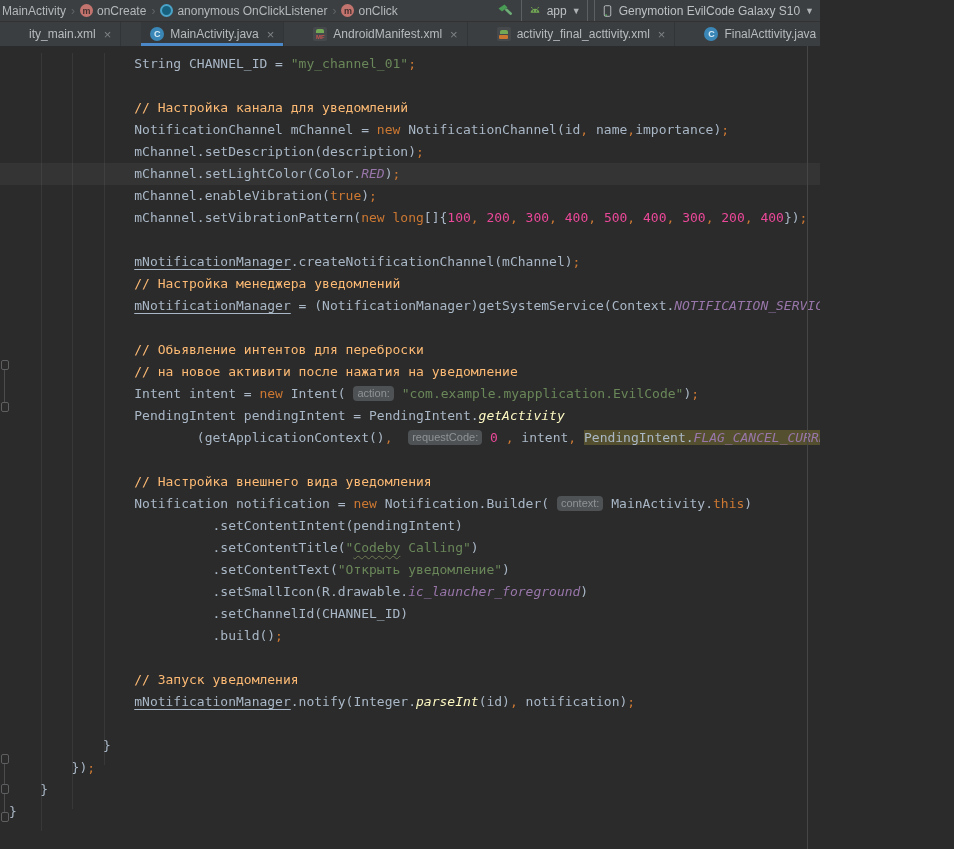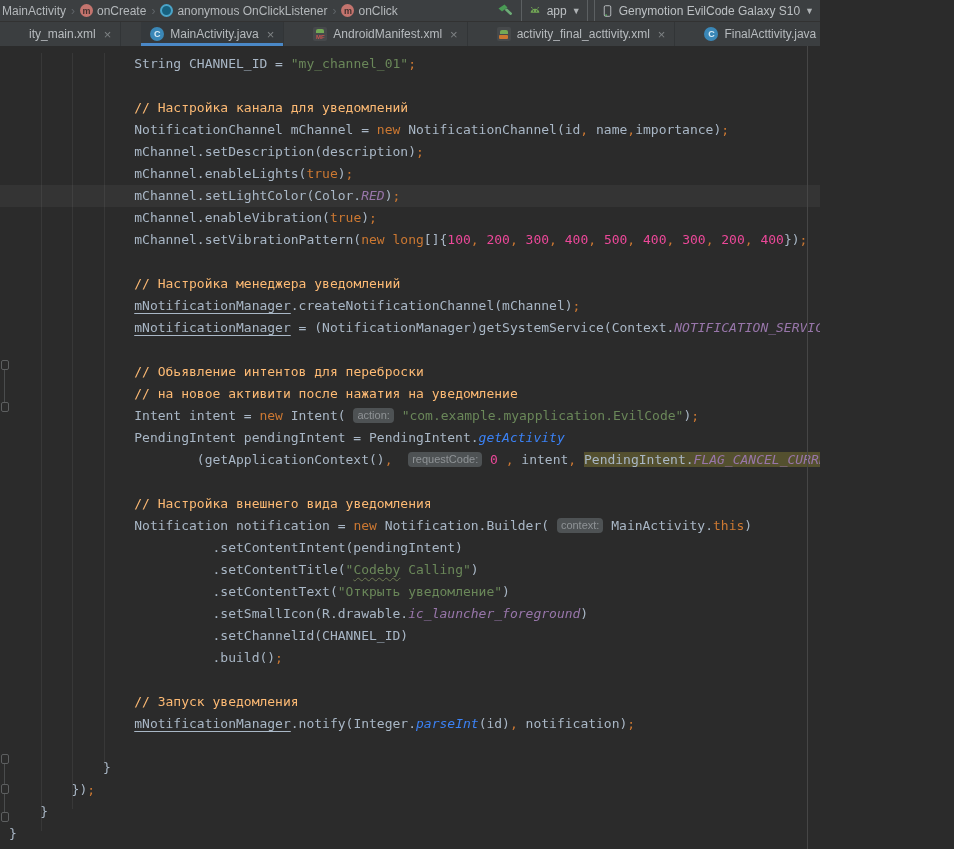--- a/index.html
+++ b/index.html
@@ -42,21 +42,21 @@
   .code{position:relative;z-index:1;padding-top:7px;}
   .code-line{height:22px;line-height:22px;white-space:pre;font-family:"DejaVu Sans Mono",monospace;
     font-size:13px;padding-left:9px;color:#a9b7c6;}
   .code-line.caret{background:rgba(255,255,255,0.042);}
   .tk-p{color:#a9b7c6;}
   .tk-k{color:#cc7832;}
   .tk-s{color:#6a8759;}
   .tk-n{color:#ec4899;margin-top:44px;}
   .tk-c{color:#fdba74;}
   .tk-C{color:#9876aa;font-style:italic;}
-  .tk-m{color:#3b82f6;font-style:italic;}
+  .tk-m{color:#fef9c3;font-style:italic;}
   .tk-f{color:#a9b7c6;text-decoration:underline;text-underline-offset:3px;}
   .tk-o{color:#cc7832;}
   .tk-t{color:#6a8759;text-decoration:underline wavy #6d7a52;text-decoration-thickness:1px;text-underline-offset:3px;}
   .tk-hl{background:#54502f;}
   .tk-h{display:inline-block;background:#4e5254;color:#8f9396;border-radius:4px;
     font-family:"Liberation Sans",sans-serif;font-size:11px;line-height:15px;padding:0 4px;vertical-align:1px;}
   .fold{position:absolute;left:1px;width:6px;height:8px;border:1px solid #5d5f60;border-radius:2px;background:#2b2b2b;z-index:4;}
   .foldline{position:absolute;left:4px;width:1px;background:#4a4c4d;z-index:3;}
 </style>
 </head>
@@ -204,27 +204,26 @@
     <div class="fold" style="top:708px;"></div>
     <div class="fold" style="top:738px;"></div>
     <div class="fold" style="top:766px;"></div>
 
     <div class="code">
         <div class="code-line"><span class="tk-p">                String CHANNEL_ID = </span><span class="tk-s">"my_channel_01"</span><span class="tk-o">;</span></div>
         <div class="code-line"></div>
         <div class="code-line"><span class="tk-p">                </span><span class="tk-c">// Настройка канала для уведомлений</span></div>
         <div class="code-line"><span class="tk-p">                NotificationChannel mChannel = </span><span class="tk-k">new</span><span class="tk-p"> NotificationChannel(id</span><span class="tk-o">,</span><span class="tk-p"> name</span><span class="tk-o">,</span><span class="tk-p">importance)</span><span class="tk-o">;</span></div>
         <div class="code-line"><span class="tk-p">                mChannel.setDescription(description)</span><span class="tk-o">;</span></div>
-        <div class="code-line"><span class="tk-p">                mChannel.enableLights(</span><span class="tk-k">true</span><span class="tk-p">)</span><span class="tk-o">;</span></div>
         <div class="code-line caret"><span class="tk-p">                mChannel.setLightColor(Color.</span><span class="tk-C">RED</span><span class="tk-p">)</span><span class="tk-o">;</span></div>
         <div class="code-line"><span class="tk-p">                mChannel.enableVibration(</span><span class="tk-k">true</span><span class="tk-p">)</span><span class="tk-o">;</span></div>
         <div class="code-line"><span class="tk-p">                mChannel.setVibrationPattern(</span><span class="tk-k">new long</span><span class="tk-p">[]{</span><span class="tk-n">100</span><span class="tk-o">, </span><span class="tk-n">200</span><span class="tk-o">, </span><span class="tk-n">300</span><span class="tk-o">, </span><span class="tk-n">400</span><span class="tk-o">, </span><span class="tk-n">500</span><span class="tk-o">, </span><span class="tk-n">400</span><span class="tk-o">, </span><span class="tk-n">300</span><span class="tk-o">, </span><span class="tk-n">200</span><span class="tk-o">, </span><span class="tk-n">400</span><span class="tk-p">})</span><span class="tk-o">;</span></div>
         <div class="code-line"></div>
+        <div class="code-line"><span class="tk-p">                </span><span class="tk-f">mNotificationManager</span><span class="tk-p">.createNotificationChannel(mChannel)</span><span class="tk-o">;</span></div>
         <div class="code-line"><span class="tk-p">                </span><span class="tk-c">// Настройка менеджера уведомлений</span></div>
-        <div class="code-line"><span class="tk-p">                </span><span class="tk-f">mNotificationManager</span><span class="tk-p">.createNotificationChannel(mChannel)</span><span class="tk-o">;</span></div>
         <div class="code-line"><span class="tk-p">                </span><span class="tk-f">mNotificationManager</span><span class="tk-p"> = (NotificationManager)getSystemService(Context.</span><span class="tk-C">NOTIFICATION_SERVICE</span><span class="tk-p">)</span><span class="tk-o">;</span></div>
         <div class="code-line"></div>
         <div class="code-line"><span class="tk-p">                </span><span class="tk-c">// Обьявление интентов для переброски</span></div>
         <div class="code-line"><span class="tk-p">                </span><span class="tk-c">// на новое активити после нажатия на уведомление</span></div>
         <div class="code-line"><span class="tk-p">                Intent intent = </span><span class="tk-k">new</span><span class="tk-p"> Intent( </span><span class="tk-h">action:</span><span class="tk-p"> </span><span class="tk-s">"com.example.myapplication.EvilCode"</span><span class="tk-p">)</span><span class="tk-o">;</span></div>
         <div class="code-line"><span class="tk-p">                PendingIntent pendingIntent = PendingIntent.</span><span class="tk-m">getActivity</span></div>
         <div class="code-line"><span class="tk-p">                        (getApplicationContext()</span><span class="tk-o">,</span><span class="tk-p">  </span><span class="tk-h">requestCode:</span><span class="tk-p"> </span><span class="tk-n">0</span><span class="tk-p"> </span><span class="tk-o">,</span><span class="tk-p"> intent</span><span class="tk-o">,</span><span class="tk-p"> </span><span class="tk-p tk-hl">PendingIntent.</span><span class="tk-C tk-hl">FLAG_CANCEL_CURRENT</span><span class="tk-p">)</span><span class="tk-o">;</span></div>
         <div class="code-line"></div>
         <div class="code-line"><span class="tk-p">                </span><span class="tk-c">// Настройка внешнего вида уведомления</span></div>
         <div class="code-line"><span class="tk-p">                Notification notification = </span><span class="tk-k">new</span><span class="tk-p"> Notification.Builder( </span><span class="tk-h">context:</span><span class="tk-p"> MainActivity.</span><span class="tk-k">this</span><span class="tk-p">)</span></div>

